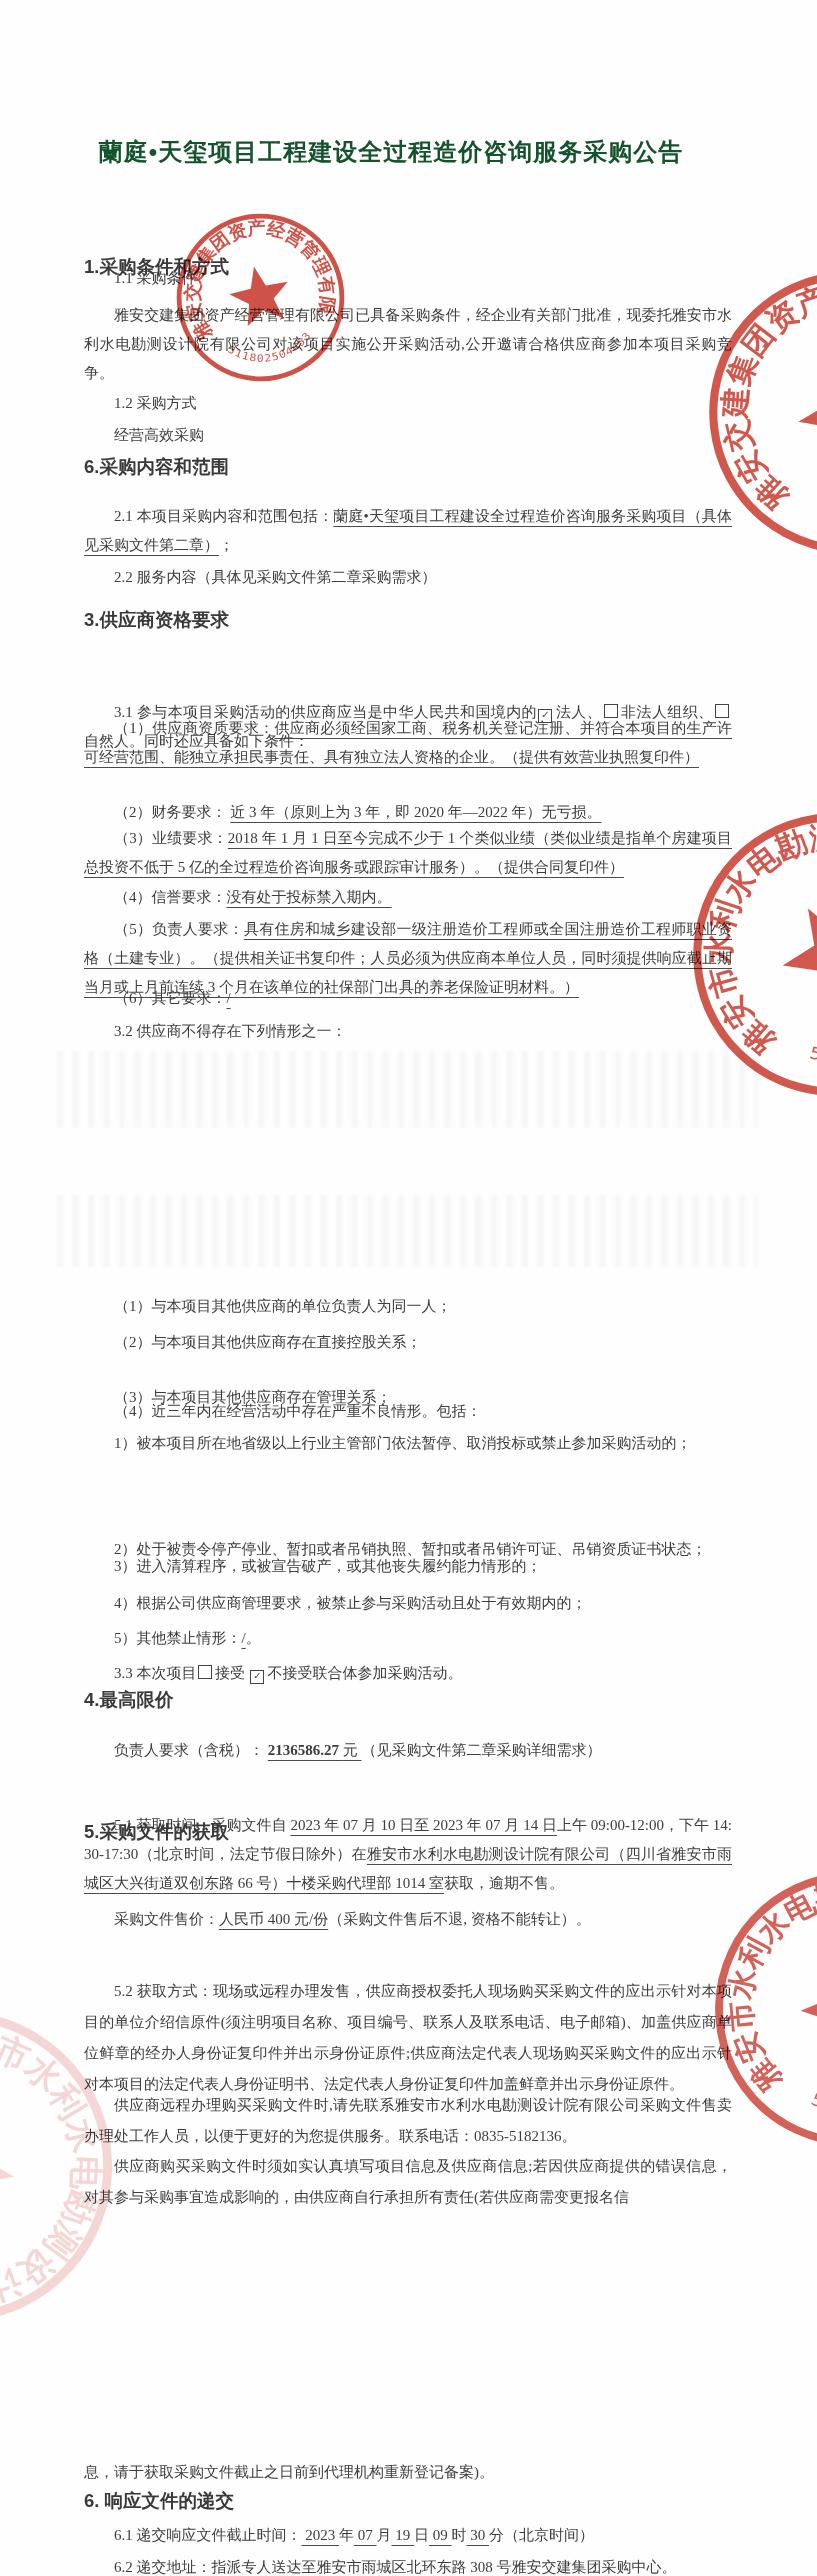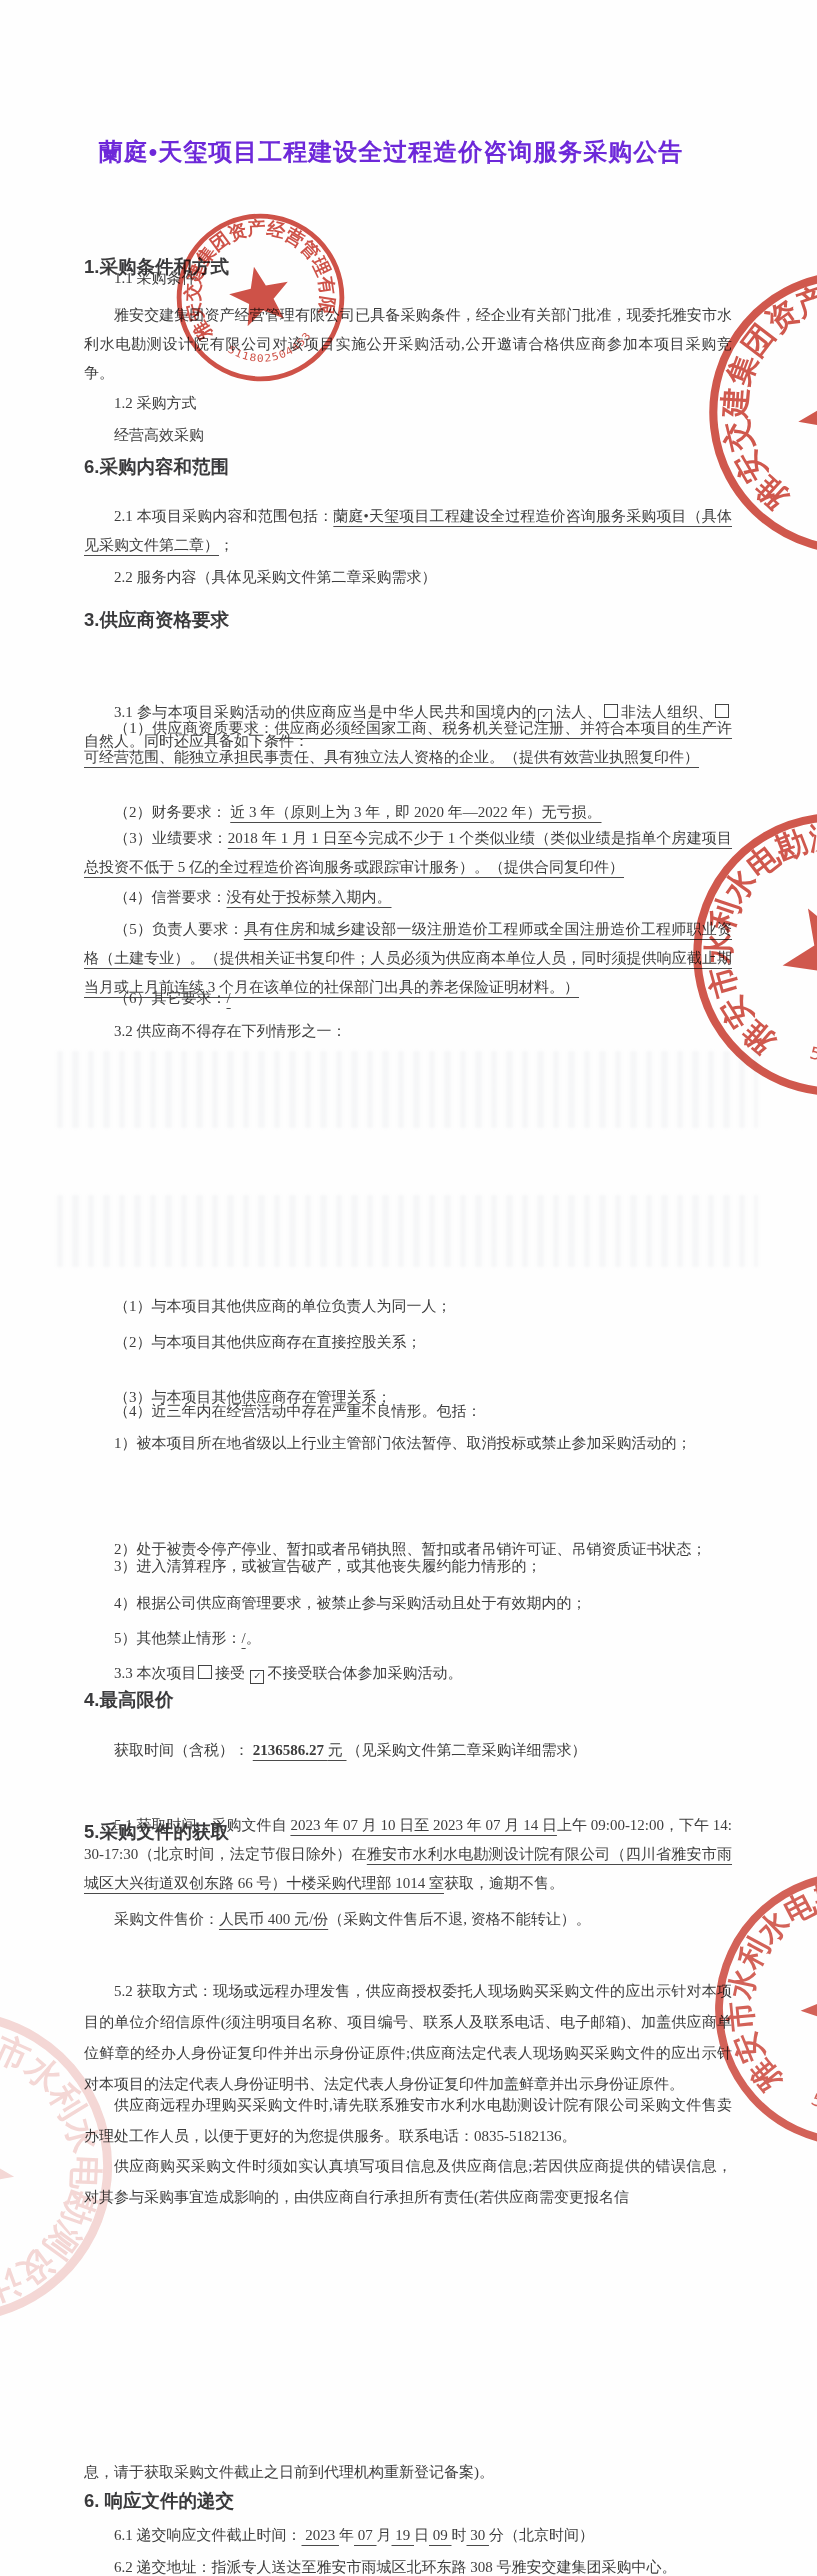--- a/index.html
+++ b/index.html
@@ -11,21 +11,21 @@
   }
   .block{
     position:absolute;left:84px;width:648px;
     font-size:15px;line-height:29px;
     text-align:justify;word-break:break-all;
   }
   .title{
     left:0;width:782px;text-align:center;
     font-family:"Liberation Sans","DejaVu Sans",sans-serif;
     font-weight:bold;font-size:24px;line-height:29px;
-    color:#6d28d9;letter-spacing:1px;word-break:keep-all;
+    color:#14532d;letter-spacing:1px;word-break:keep-all;
   }
   .h{
     font-family:"Liberation Sans","DejaVu Sans",sans-serif;
     font-weight:bold;font-size:18.5px;line-height:23px;color:#3a3a3c;
   }
   .ind{text-indent:30px;}
   .lh52{line-height:27px;}
   .lh61{line-height:31px;}
   .u{
     text-decoration:underline;
@@ -80,21 +80,21 @@
       <div class="block ind" style="top: 1328px;"><span>（2）与本项目其他供应商存在直接控股关系；</span></div>
       <div class="block ind" style="top: 1363px; margin-top: 20px;"><span>（3）与本项目其他供应商存在管理关系；</span></div>
       <div class="block ind" style="top: 1397px;"><span>（4）近三年内在经营活动中存在严重不良情形。包括：</span></div>
       <div class="block ind lh52" style="top: 1430px;"><span>1）被本项目所在地省级以上行业主管部门依法暂停、取消投标或禁止参加采购活动的；</span></div>
       <div class="block ind lh52" style="top: 1536px;"><span>2）处于被责令停产停业、暂扣或者吊销执照、暂扣或者吊销许可证、吊销资质证书状态；</span></div>
       <div class="block ind" style="top: 1552px;"><span>3）进入清算程序，或被宣告破产，或其他丧失履约能力情形的；</span></div>
       <div class="block ind" style="top: 1589px;"><span>4）根据公司供应商管理要求，被禁止参与采购活动且处于有效期内的；</span></div>
       <div class="block ind" style="top: 1624px;"><span>5）其他禁止情形：</span><span class="u">/</span><span>。</span></div>
       <div class="block ind" style="top: 1659px;"><span>3.3 本次项目</span><span class="cb"></span><span>接受 </span><span class="cb">✓</span><span>不接受联合体参加采购活动。</span></div>
       <div class="block h" style="top: 1688px;"><span>4.最高限价</span></div>
-      <div class="block ind" style="top: 1736px;"><span>获取时间（含税）： </span><span class="u b">2136586.27 </span><span class="u">元 </span><span>（见采购文件第二章采购详细需求）</span></div>
+      <div class="block ind" style="top: 1736px;"><span>负责人要求（含税）： </span><span class="u b">2136586.27 </span><span class="u">元 </span><span>（见采购文件第二章采购详细需求）</span></div>
       <div class="block h" style="top: 1773px; margin-top: 47px;"><span>5.采购文件的获取</span></div>
       <div class="block ind" style="top: 1811px;"><span>5.1 获取时间：采购文件自 </span><span class="u">2023 年 07 月 10 日至 2023 年 07 月 14 日</span><span>上午 09:00-12:00，下午 14:30-17:30（北京时间，法定节假日除外）在</span><span class="u">雅安市水利水电勘测设计院有限公司（四川省雅安市雨城区大兴街道双创东路 66 号）十楼采购代理部 1014 室</span><span>获取，逾期不售。</span></div>
       <div class="block ind" style="top: 1905px;"><span>采购文件售价：</span><span class="u">人民币 400 元/份</span><span>（采购文件售后不退, 资格不能转让）。</span></div>
       <div class="block ind lh61" style="top: 1936px; margin-top: 40px;"><span>5.2 获取方式：现场或远程办理发售，供应商授权委托人现场购买采购文件的应出示针对本项目的单位介绍信原件(须注明项目名称、项目编号、联系人及联系电话、电子邮箱)、加盖供应商单位鲜章的经办人身份证复印件并出示身份证原件;供应商法定代表人现场购买采购文件的应出示针对本项目的法定代表人身份证明书、法定代表人身份证复印件加盖鲜章并出示身份证原件。</span></div>
       <div class="block ind lh61" style="top: 2090px;"><span>供应商远程办理购买采购文件时,请先联系雅安市水利水电勘测设计院有限公司采购文件售卖办理处工作人员，以便于更好的为您提供服务。联系电话：0835-5182136。</span></div>
       <div class="block ind lh61" style="top: 2151px;"><span>供应商购买采购文件时须如实认真填写项目信息及供应商信息;若因供应商提供的错误信息，对其参与采购事宜造成影响的，由供应商自行承担所有责任(若供应商需变更报名信</span></div>
       <div class="block " style="top: 2458px;"><span>息，请于获取采购文件截止之日前到代理机构重新登记备案)。</span></div>
       <div class="block h" style="top: 2489px;"><span>6. 响应文件的递交</span></div>
       <div class="block ind" style="top: 2521px;"><span>6.1 递交响应文件截止时间：</span><span class="u"> 2023 </span><span>年</span><span class="u"> 07 </span><span>月</span><span class="u"> 19 </span><span>日</span><span class="u"> 09 </span><span>时</span><span class="u"> 30 </span><span>分（北京时间）</span></div>
       <div class="block ind" style="top: 2553px;"><span>6.2 递交地址：</span><span class="u">指派专人送达至雅安市雨城区北环东路 308 号雅安交建集团采购中心。</span></div>

